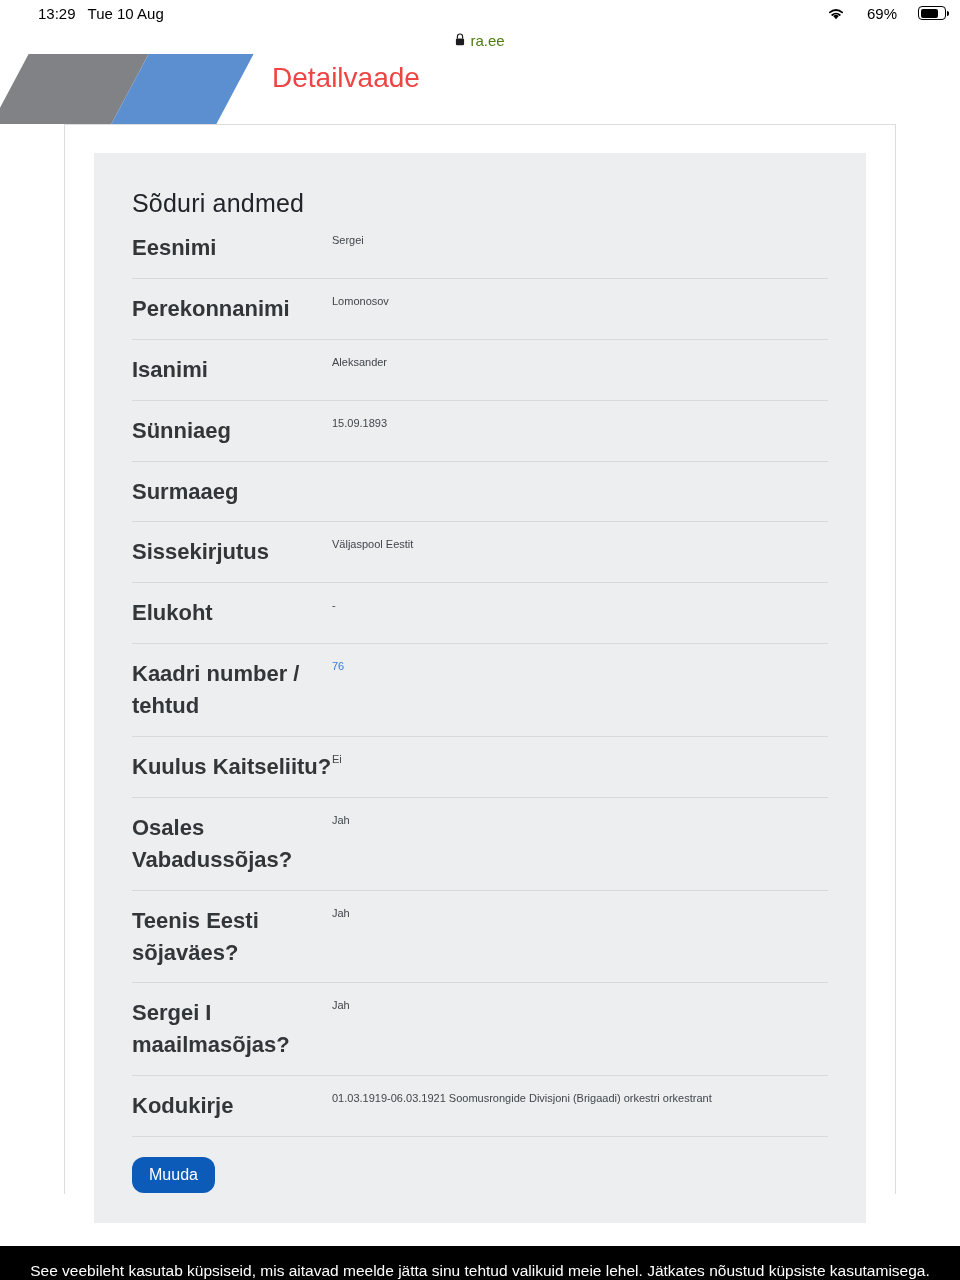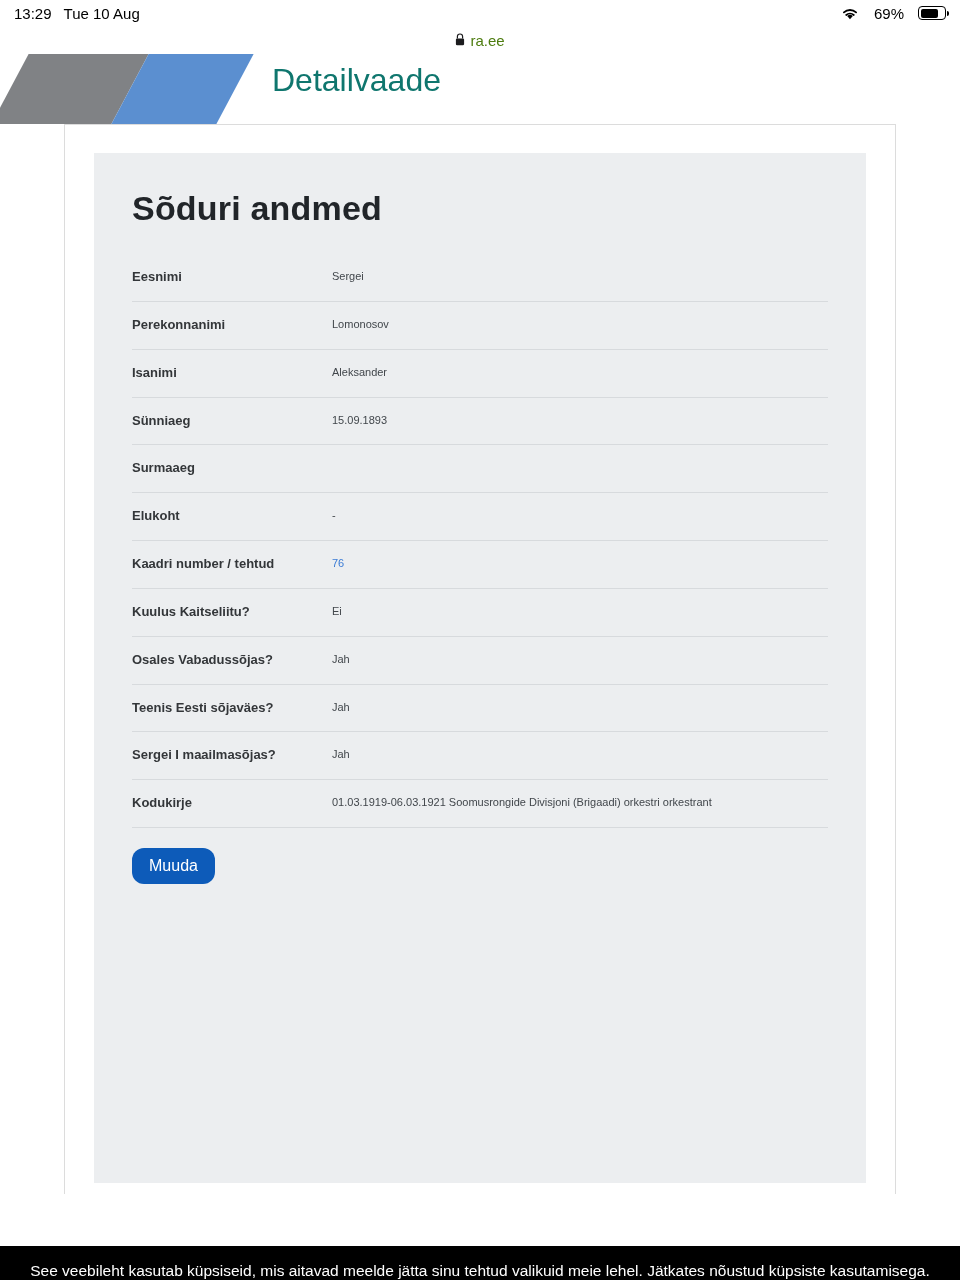--- a/index.html
+++ b/index.html
@@ -14,22 +14,22 @@
   
   .status-bar {
     height: 26px;
     display: flex;
     align-items: center;
     padding: 0 14px;
     font-size: 15px;
     color: #000;
     background: #ffffff;
   }
-  .status-left { display: flex; align-items: center; gap: 12px; font-weight: 400; }
-  .status-right { margin-left: auto; display: flex; align-items: center; gap: 14px; }
+  .status-left { display: flex; align-items: center; gap: 12px; font-weight: 400; margin-left: 24px; }
+  .status-right { margin-left: auto; display: flex; align-items: center; gap: 21px; }
   .wifi-icon { display: inline-block; width: 20px; height: 15px; position: relative; }
   .wifi-icon svg { display: block; }
   .battery-pct { font-size: 15px; }
   .battery {
     width: 28px; height: 14px;
     border: 1.6px solid #000; border-radius: 4px;
     position: relative; display: inline-block;
   }
   .battery::after {
     content: ""; position: absolute; right: -4px; top: 4px;
@@ -72,55 +72,54 @@
   .banner-shape-blue {
     position: absolute;
     left: 130px; top: -20px;
     width: 105px; height: 110px;
     background: #5b8fd0;
     transform: skewX(-28deg);
   }
   .banner-title {
     position: absolute;
     left: 272px; top: 8px;
-    font-size: 32px;
-    color: #0f766e;
+    font-size: 28px;
+    color: #ef4444;
     font-weight: 400;
   }
 
   .content-frame {
     border: 1px solid #dcdcdc;
     border-bottom: none;
     margin: 0 64px 0 64px;
     background: #ffffff;
     height: 1070px;
     position: relative;
   }
   .card {
     background: #eceef0;
     margin: 28px 29px 0 29px;
     padding: 36px 38px 30px 38px;
     min-height: 1030px;
   }
   .card h1 {
-    font-size: 34px;
-    font-weight: 700;
+    font-size: 25px;
+    font-weight: 400;
     color: #212529;
-    margin-bottom: 26px;
     letter-spacing: .2px;
   }
 
   table.details { width: 100%; border-collapse: collapse; }
   table.details tr { border-bottom: 1px solid #d7dadd; }
   table.details th {
     text-align: left;
     vertical-align: top;
     width: 200px;
     padding: 14px 0 14px 0;
-    font-size: 13px;
+    font-size: 22px;
     font-weight: bold;
     color: #333639;
     line-height: 1.45;
   }
   table.details td {
     vertical-align: top;
     padding: 14px 0 14px 0;
     font-size: 11px;
     color: #41464b;
     line-height: 1.5;
@@ -226,20 +225,24 @@
           </tr>
           <tr>
             <th>Sünniaeg</th>
             <td>15.09.1893</td>
           </tr>
           <tr>
             <th>Surmaaeg</th>
             <td></td>
           </tr>
           <tr>
+            <th>Sissekirjutus</th>
+            <td>Väljaspool Eestit</td>
+          </tr>
+          <tr>
             <th>Elukoht</th>
             <td>-</td>
           </tr>
           <tr>
             <th>Kaadri number / tehtud</th>
             <td class="link-cell">
               <a href="#">76</a>
             </td>
           </tr>
           <tr>

